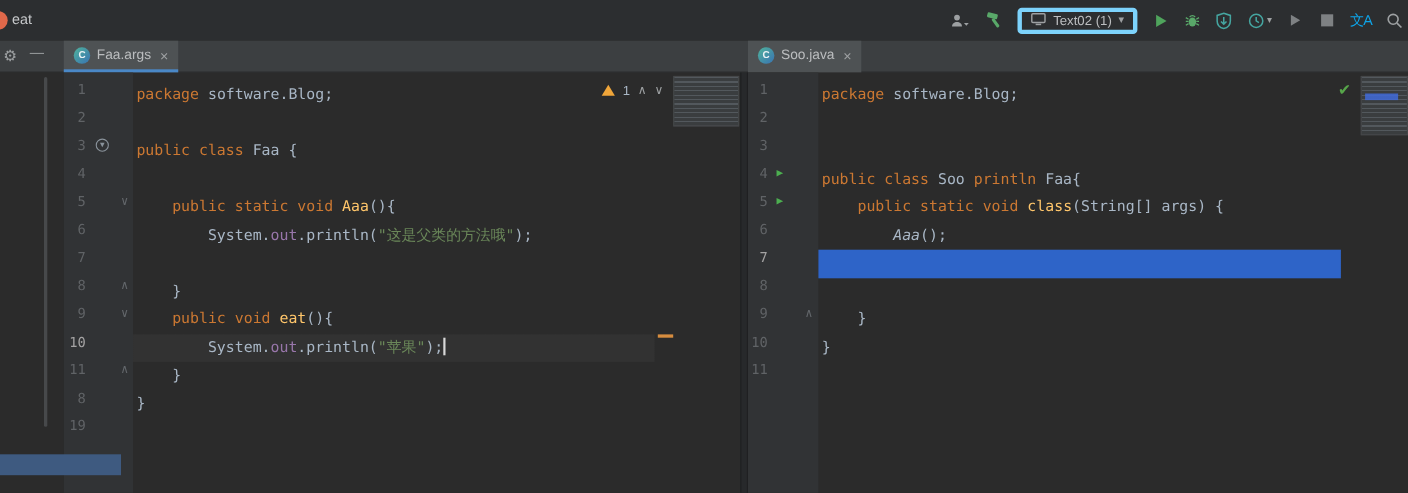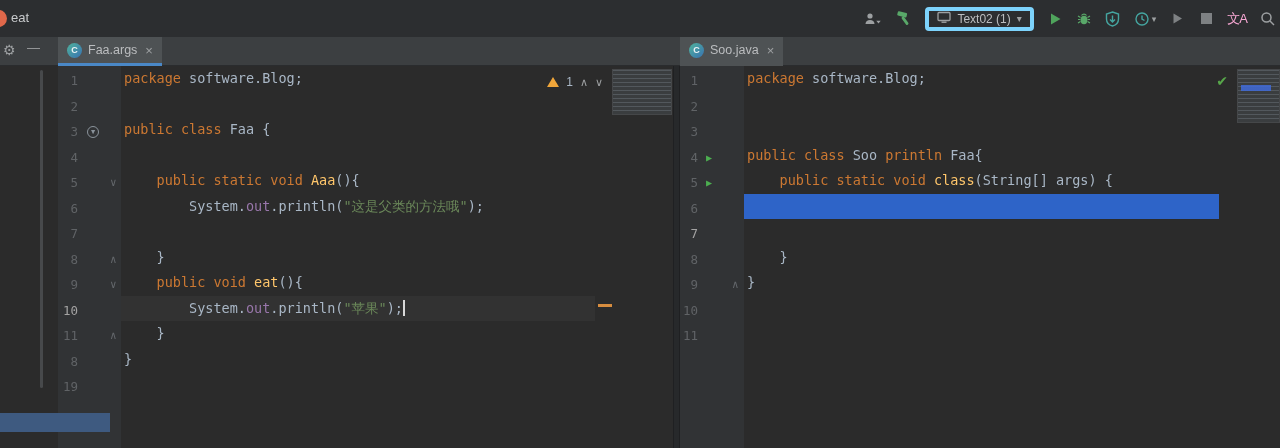--- a/index.html
+++ b/index.html
@@ -7,21 +7,21 @@
   font-family:"Liberation Sans","DejaVu Sans",sans-serif;}
 
 .toolbar{position:absolute;left:0;top:0;width:1280px;height:37px;background:#2c2e30;}
 .app-dot{position:absolute;left:-10px;top:10px;width:17px;height:17px;border-radius:50%;background:#e0684a;}
 .tb-title{position:absolute;left:11px;top:10px;font-size:13px;color:#c8cacc;}
 .tb-right{position:absolute;right:4px;top:0;height:37px;display:flex;align-items:center;gap:13px;}
 .tbi{display:inline-flex;align-items:center;justify-content:center;min-width:16px;height:18px;cursor:default;}
 .run-combo{display:flex;align-items:center;gap:6px;height:24px;padding:0 8px;border:4px solid #7dd3fc;border-radius:4px;color:#bcbec0;font-size:12px;}
 .combo-caret{color:#9da0a2;font-size:10px;}
 .stop-sq{width:11px;height:11px;background:#7e8183;}
-.translate{color:#f9a8d4;font-size:13px;letter-spacing:-1px;}
+.translate{color:#0ea5e9;font-size:13px;letter-spacing:-1px;}
 .prof-wrap{display:inline-flex;align-items:center;gap:2px;}
 .prof-caret{color:#9da0a2;font-size:9px;}
 
 .tabbar{position:absolute;left:0;top:37px;width:1280px;height:29px;background:#3c3f41;border-bottom:1px solid #2a2c2e;}
 .gear{position:absolute;left:3px;top:5px;color:#9da0a2;font-size:14px;}
 .hide-dash{position:absolute;left:27px;top:3px;color:#9da0a2;font-size:13px;}
 .tab{position:absolute;top:0;height:29px;display:flex;align-items:center;gap:6px;padding:0 9px;background:#4e5254;color:#bbbdbf;font-size:12.5px;border-bottom:3px solid transparent;}
 .tab-left{left:58px;border-bottom-color:#4a88c7;}
 .tab-right{left:680px;}
 .class-icon{width:15px;height:15px;border-radius:50%;background:linear-gradient(135deg,#4ba6a0 20%,#3d7fae 80%);color:#eaf2f5;font-size:9px;font-weight:bold;display:flex;align-items:center;justify-content:center;}
@@ -30,21 +30,21 @@
 .content{position:absolute;left:0;top:66px;width:1280px;height:382px;background:#2b2b2b;}
 .rail{position:absolute;left:0;top:0;width:58px;height:100%;background:#2b2b2b;}
 .rail-scrollbar{position:absolute;left:40px;top:4px;width:3px;height:318px;background:#47494b;border-radius:2px;}
 .editor{position:absolute;top:0;height:100%;}
 .editor-left{left:58px;width:615px;}
 .editor-right{left:680px;width:600px;}
 .splitter{position:absolute;left:673px;top:0;width:7px;height:100%;background:#27292b;border-left:1px solid #1f2022;border-right:1px solid #1f2022;}
 .gutter{position:absolute;left:0;top:0;bottom:0;background:#313335;padding-top:2px;}
 .editor-left .gutter{width:63px;}
 .editor-right .gutter{width:64px;}
-.code{position:absolute;top:0;right:17px;bottom:0;padding-top:0;font-family:"DejaVu Sans Mono","Liberation Mono",monospace;font-size:13.5px;color:#a9b7c6;}
+.code{position:absolute;top:0;right:17px;bottom:0;padding-top:8px;font-family:"DejaVu Sans Mono","Liberation Mono",monospace;font-size:13.5px;color:#a9b7c6;}
 .editor-left .code{left:63px;}
 .editor-right .code{left:64px;}
 .c-row{height:25.5px;line-height:25.5px;white-space:pre;padding-left:3px;position:relative;}
 .caret-row{background:linear-gradient(#323232,#323232) no-repeat 0 0 / calc(100% - 61px) 100%;}
 .sel-row{background:linear-gradient(#2e64c8,#2e64c8) no-repeat 0 0 / calc(100% - 44px) 100%;}
 .g-row{height:25.5px;line-height:25.5px;position:relative;font-family:"DejaVu Sans Mono","Liberation Mono",monospace;}
 .lnum{position:absolute;left:2px;top:0;width:18px;text-align:right;color:#606366;font-size:12.5px;}
 .editor-right .lnum{width:16px;}
 .lnum-cur{color:#a4a3a3;}
 .g-run{position:absolute;left:26px;top:0;color:#4caf50;font-size:10px;}
@@ -284,20 +284,21 @@
         <div class="g-row">
           <span class="lnum">11</span>
         </div>
       </div>
     <div class="code">
         <div class="c-row"><span class="tk-kw">package</span><span class="tk-pl"> software.Blog;</span></div>
         <div class="c-row"></div>
         <div class="c-row"></div>
         <div class="c-row"><span class="tk-kw">public class</span><span class="tk-pl"> Soo </span><span class="tk-kw">println</span><span class="tk-pl"> Faa{</span></div>
         <div class="c-row"><span class="tk-pl">    </span><span class="tk-kw">public static void</span><span class="tk-pl"> </span><span class="tk-fn">class</span><span class="tk-pl">(String[] args) {</span></div>
+        <div class="c-row"><span class="tk-pl">        </span><span class="tk-stc">Aaa</span><span class="tk-pl">();</span></div>
         <div class="c-row sel-row"></div>
         <div class="c-row"></div>
         <div class="c-row"><span class="tk-pl">    }</span></div>
         <div class="c-row"><span class="tk-pl">}</span></div>
         <div class="c-row"></div>
       </div>
     <span class="ok-check">✔</span>
     <div class="minimap minimap-right"></div>
   </div>
 

